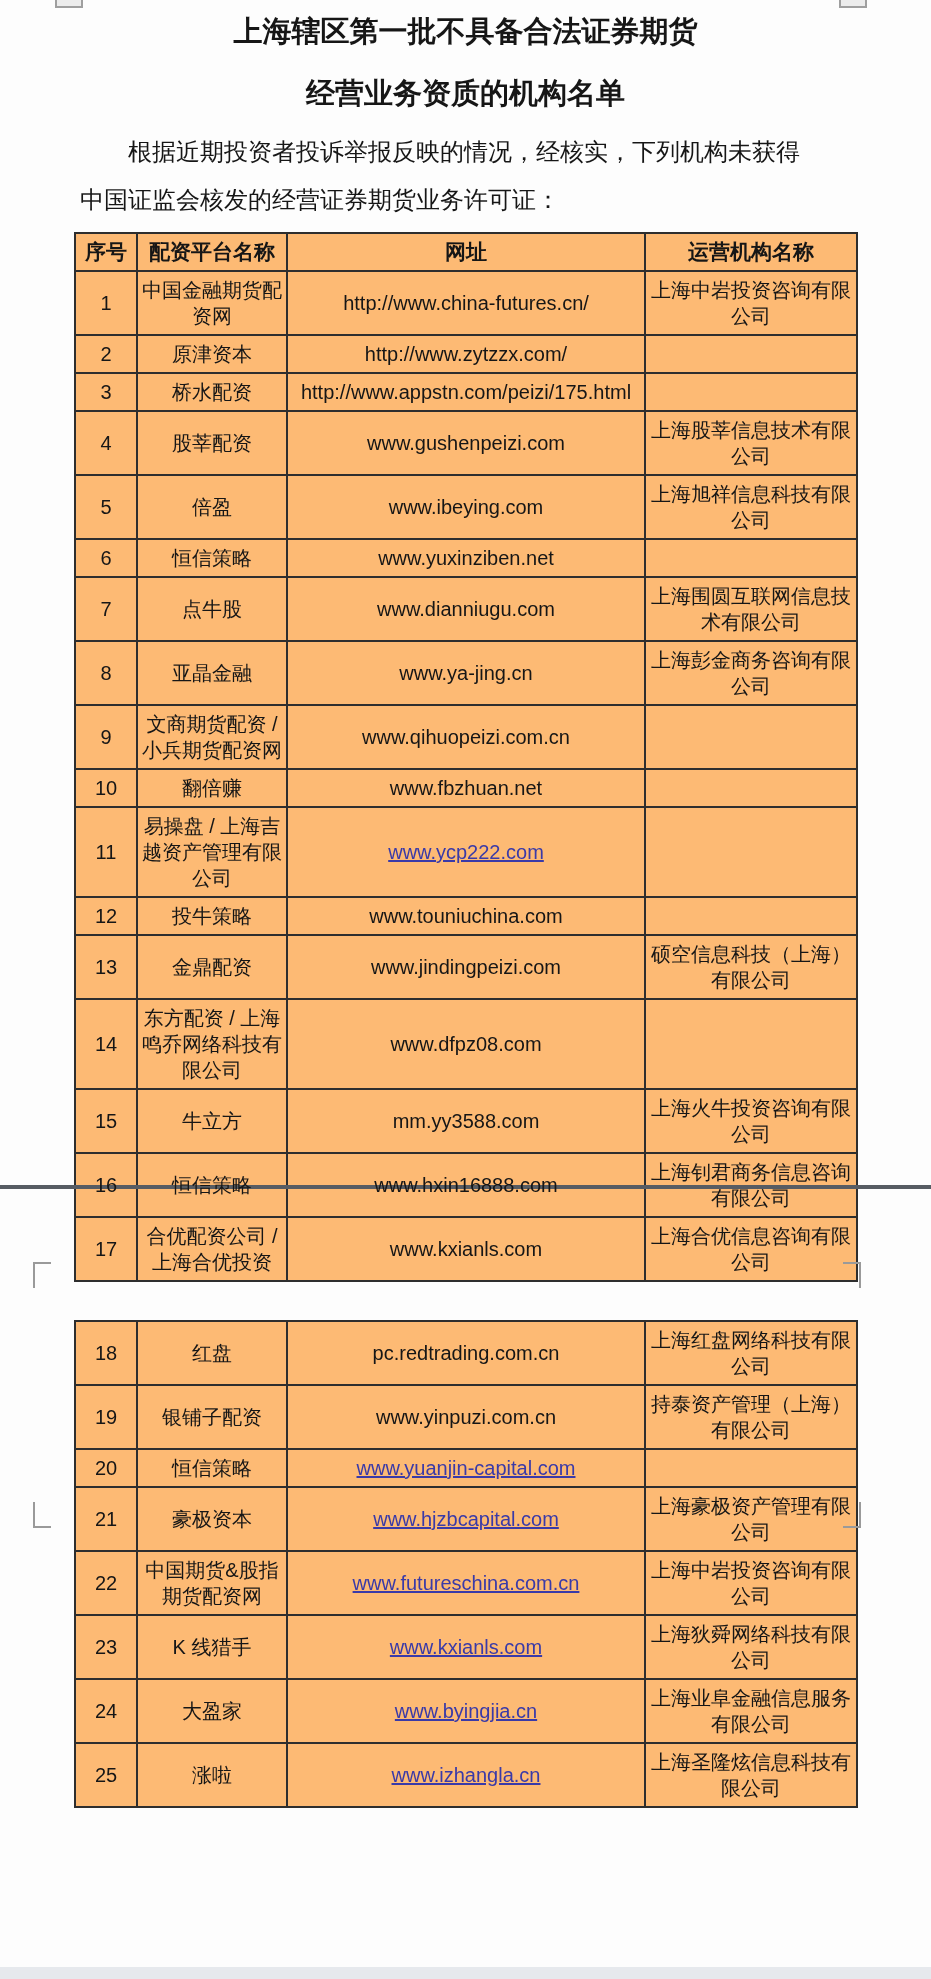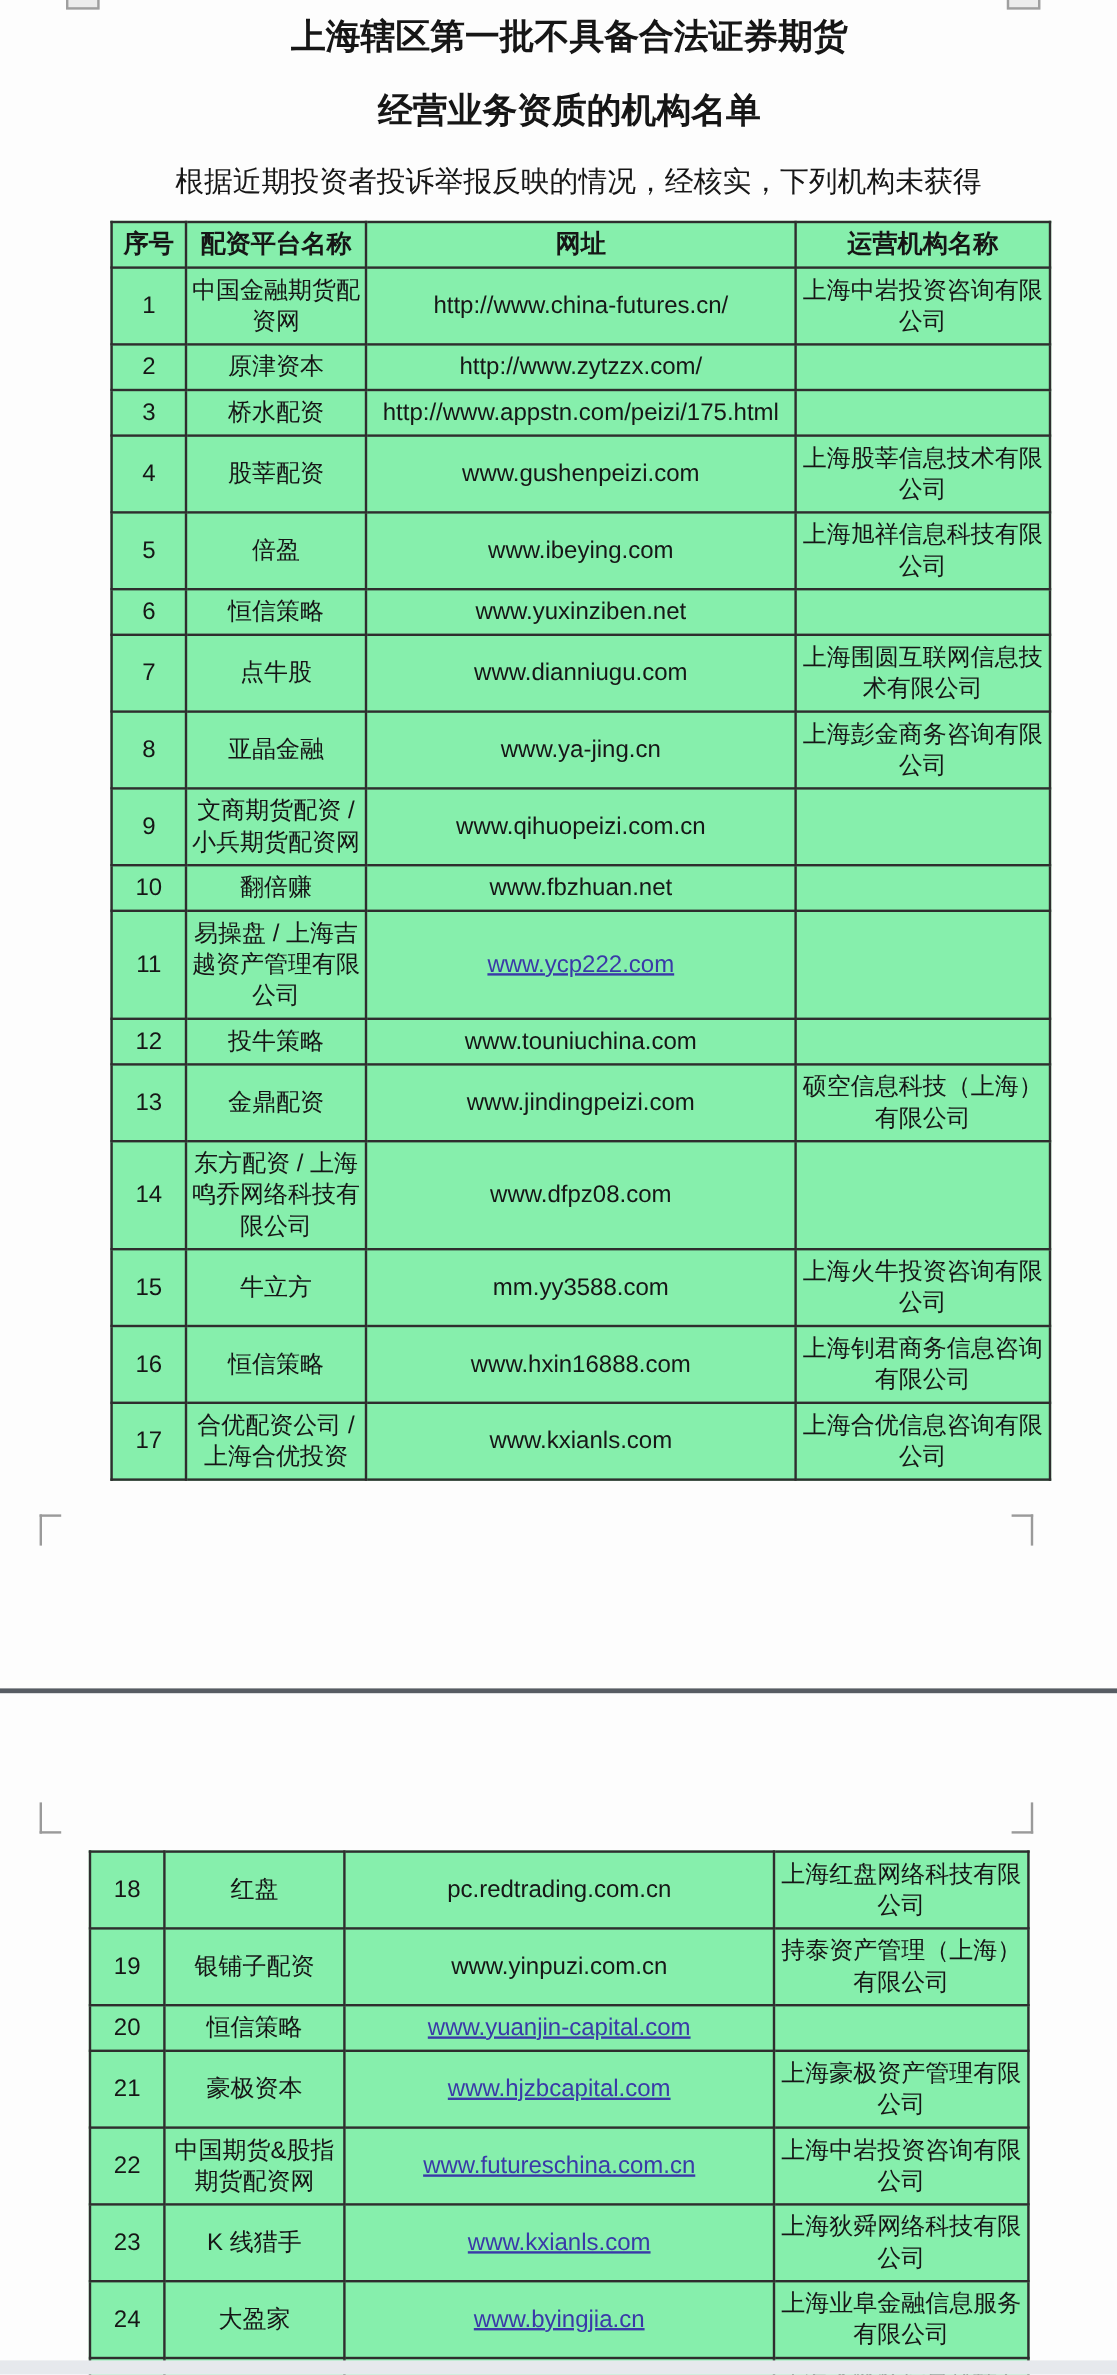--- a/index.html
+++ b/index.html
@@ -2,36 +2,36 @@
 <html><head>
 <meta charset="utf-8">
 <style>
   html,body{margin:0;padding:0;background:#fdfdfd;}
   .canvas{
     position:relative;width:931px;height:1979px;overflow:hidden;
     background:#fdfdfd;color:#161616;
     font-family:"Liberation Sans",sans-serif;
   }
   
-  .page1{height:1407px;padding-left:18px;}
+  .page1{height:1185px;}
   .doc-title{
     text-align:center;font-weight:bold;font-size:29px;line-height:34px;
     margin:0;
   }
   .doc-title.first{padding-top:14px;}
   .doc-title.second{margin-top:28px;}
   .intro{
     font-size:24px;line-height:32px;margin:0 40px 0 80px;
   }
   .intro.first{margin-top:26px;text-indent:48px;}
   .intro.second{margin-top:16px;}
   
   table.inst{
     border-collapse:collapse;table-layout:fixed;width:782px;
-    margin-left:74px;background:#86efac;
+    margin-left:74px;background:#fdba74;
   }
   table.page1-table{margin-top:16px;}
   .inst th,.inst td{
     border:2px solid #2e2e2e;text-align:center;vertical-align:middle;
     font-size:20px;line-height:26px;padding:5px 3px;
     word-break:break-all;overflow:hidden;
   }
   .inst th{font-size:21px;font-weight:bold;padding:4px 2px;line-height:28px;}
   .url-cell a,.url-cell span{color:inherit;text-decoration:none;}
   span.link{color:#3a3aa8;text-decoration:underline;margin-top:12px;}
@@ -51,20 +51,21 @@
 
 <div class="canvas">
 
   <div class="top-sliver" style="left:55px;"></div>
   <div class="top-sliver" style="left:839px;"></div>
 
   <div class="page1">
     <p class="doc-title first">上海辖区第一批不具备合法证券期货</p>
     <p class="doc-title second">经营业务资质的机构名单</p>
     <p class="intro first">根据近期投资者投诉举报反映的情况，经核实，下列机构未获得</p>
+    <p class="intro second">中国证监会核发的经营证券期货业务许可证：</p>
 
     <table class="inst page1-table">
       <colgroup>
         <col style="width:62px">
           <col style="width:150px">
           <col style="width:358px">
           <col style="width:212px">
       </colgroup>
       <thead>
         <tr>

